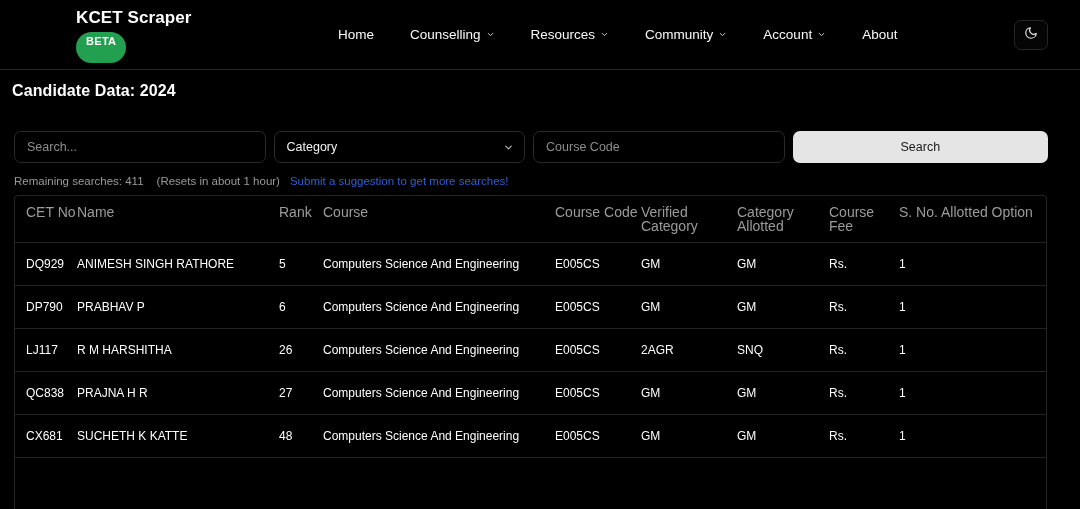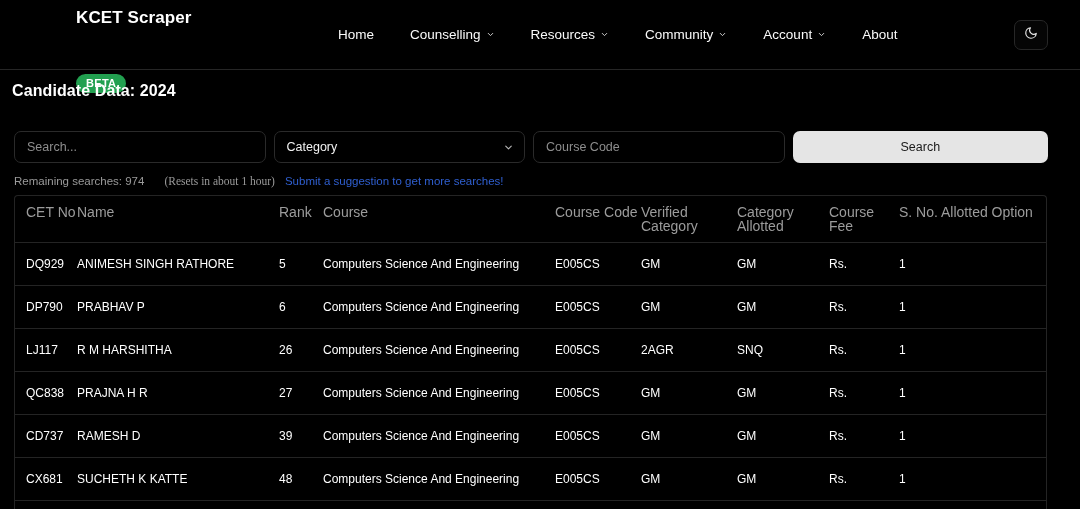--- a/index.html
+++ b/index.html
@@ -27,40 +27,39 @@
     align-items: center;
   }
 
   .brand {
     position: absolute;
     left: 76px;
     top: 8px;
     display: flex;
     flex-direction: column;
     align-items: flex-start;
-    gap: 42px;
   }
 
   .brand-title {
     font-size: 17px;
     font-weight: bold;
     color: #ffffff;
     letter-spacing: 0.1px;
     line-height: 20px;
   }
 
   .beta-badge {
     margin-top: 4px;
     background: #22a050;
     color: #ffffff;
     font-size: 11px;
     font-weight: bold;
     letter-spacing: 0.3px;
     border-radius: 999px;
-    padding: 3px 10px 4px 10px;
+    padding: 3px 10px 16px 10px;
     line-height: 12px;
   }
 
   .nav-links {
     position: absolute;
     left: 338px;
     top: 26px;
     display: flex;
     align-items: center;
     gap: 36px;
@@ -165,21 +164,21 @@
     position: absolute;
     left: 14px;
     top: 175px;
     font-size: 11.5px;
     color: #9a9a9a;
     display: flex;
     align-items: baseline;
     gap: 4px;
     white-space: nowrap;
   }
-  .meta-reset { color: #9a9a9a; margin-left: 16px; font-family: Liberation Serif, serif; }
+  .meta-reset { color: #9a9a9a; margin-left: 9px; }
   .meta-link {
     color: #2f5fd0;
     margin-left: 6px;
     text-decoration: none;
     cursor: pointer;
   }
 
   
   .table-wrap {
     position: absolute;
@@ -312,21 +311,21 @@
   </div>
 
   <div class="field field-course">
     <span>Course Code</span>
   </div>
 
   <button class="btn-search">Search</button>
 </div>
 
 <div class="meta-line">
-  <span>Remaining searches: 974</span>
+  <span>Remaining searches: 411</span>
   <span class="meta-reset">(Resets in about 1 hour)</span>
   <a class="meta-link" href="#">Submit a suggestion to get more searches!</a>
 </div>
 
 <div class="table-wrap">
   <table>
     <thead>
       <tr>
         <th class="c-cet">CET No</th>
         <th class="c-name">Name</th>
@@ -378,31 +377,20 @@
           <td class="c-name">PRAJNA H R</td>
           <td class="c-rank">27</td>
           <td class="c-course">Computers Science And Engineering</td>
           <td class="c-code">E005CS</td>
           <td class="c-vcat">GM</td>
           <td class="c-acat">GM</td>
           <td class="c-fee">Rs.</td>
           <td class="c-opt">1</td>
         </tr>
         <tr>
-          <td class="c-cet">CD737</td>
-          <td class="c-name">RAMESH D</td>
-          <td class="c-rank">39</td>
-          <td class="c-course">Computers Science And Engineering</td>
-          <td class="c-code">E005CS</td>
-          <td class="c-vcat">GM</td>
-          <td class="c-acat">GM</td>
-          <td class="c-fee">Rs.</td>
-          <td class="c-opt">1</td>
-        </tr>
-        <tr>
           <td class="c-cet">CX681</td>
           <td class="c-name">SUCHETH K KATTE</td>
           <td class="c-rank">48</td>
           <td class="c-course">Computers Science And Engineering</td>
           <td class="c-code">E005CS</td>
           <td class="c-vcat">GM</td>
           <td class="c-acat">GM</td>
           <td class="c-fee">Rs.</td>
           <td class="c-opt">1</td>
         </tr>

